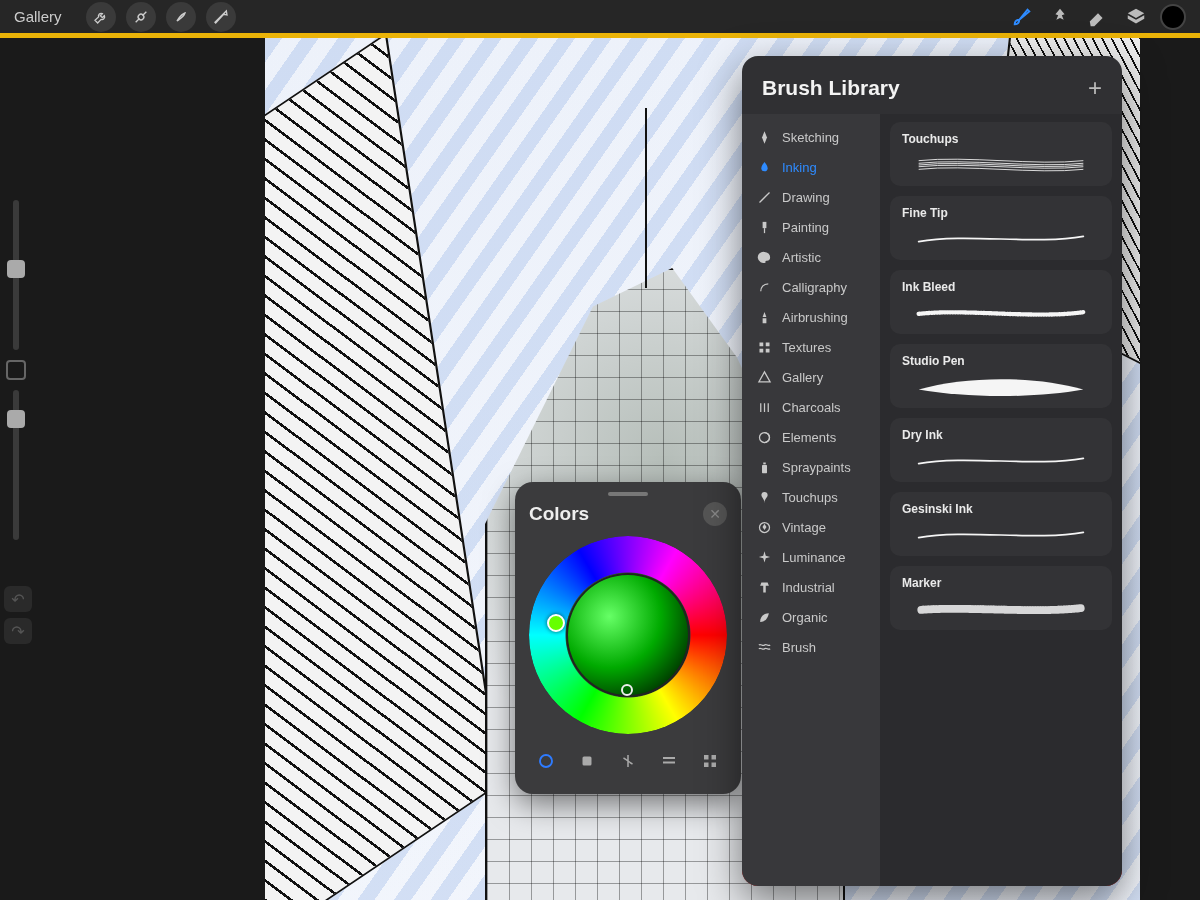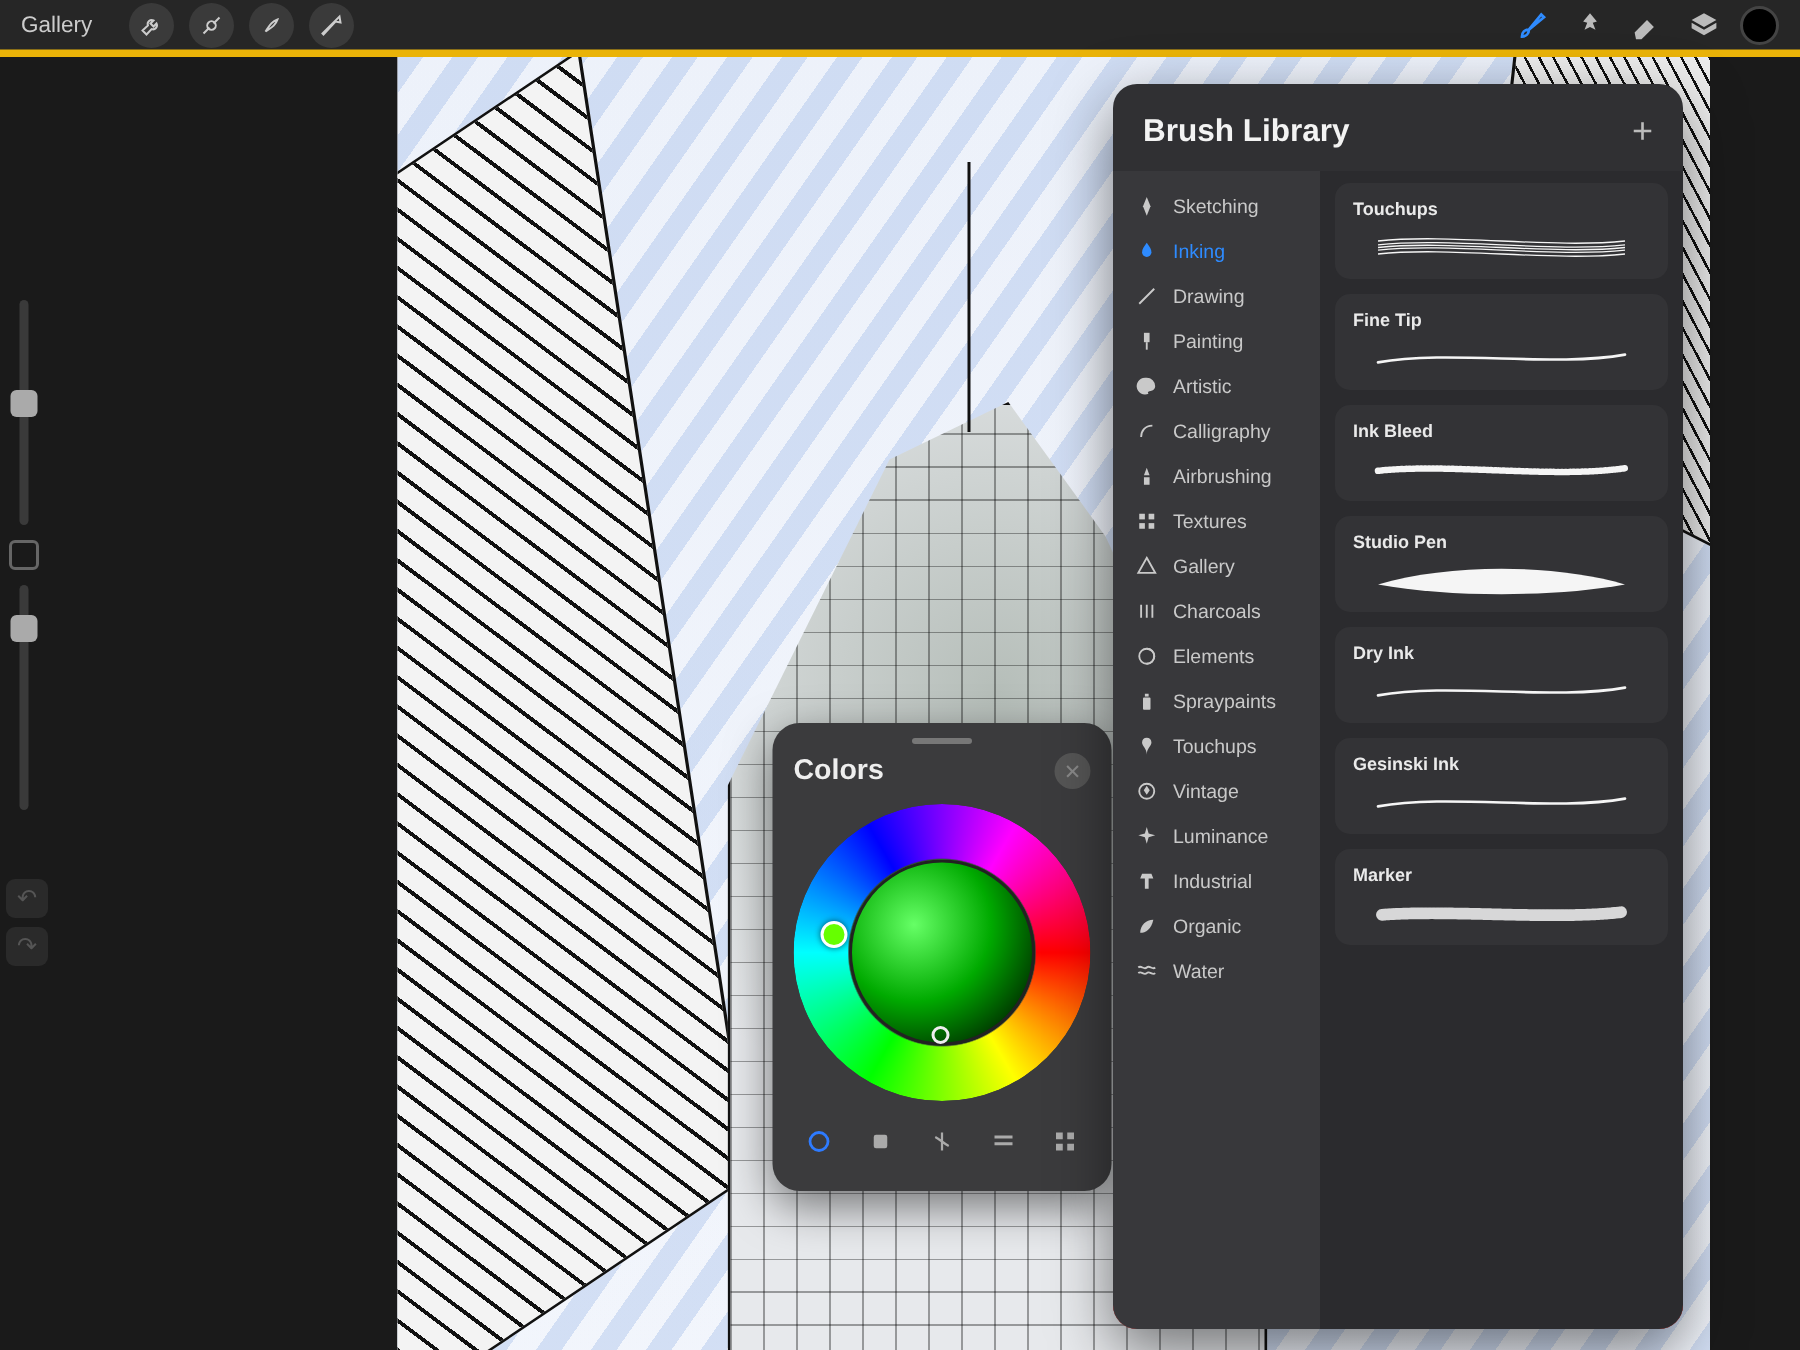--- a/index.html
+++ b/index.html
@@ -351,21 +351,21 @@
             </svg>
           </span>
           <span>Organic</span>
         </div>
         <div class="cat-item">
           <span class="ci-icon">
             <svg viewBox="0 0 24 24" fill="none" stroke="currentColor" stroke-width="2">
               <path d="M3 8c3-3 6 3 9 0s6 3 9 0M3 14c3-3 6 3 9 0s6 3 9 0"></path>
             </svg>
           </span>
-          <span>Water</span>
+          <span>Brush</span>
         </div>
       </div>
     <div class="brush-col" id="brush-col">
         <div class="brush-card">
           <div class="bname">Touchups</div>
           <div class="stroke"><svg viewBox="0 0 200 30">
               <path d="M5 10 C 60 4, 140 16, 195 10" stroke="#f5f5f5" stroke-width="1" fill="none"></path>
               <path d="M5 13 C 60 7, 140 19, 195 13" stroke="#f5f5f5" stroke-width="1" fill="none"></path>
               <path d="M5 15 C 60 9, 140 21, 195 15" stroke="#f5f5f5" stroke-width="1" fill="none"></path>
               <path d="M5 17 C 60 11, 140 23, 195 17" stroke="#f5f5f5" stroke-width="1" fill="none"></path>

